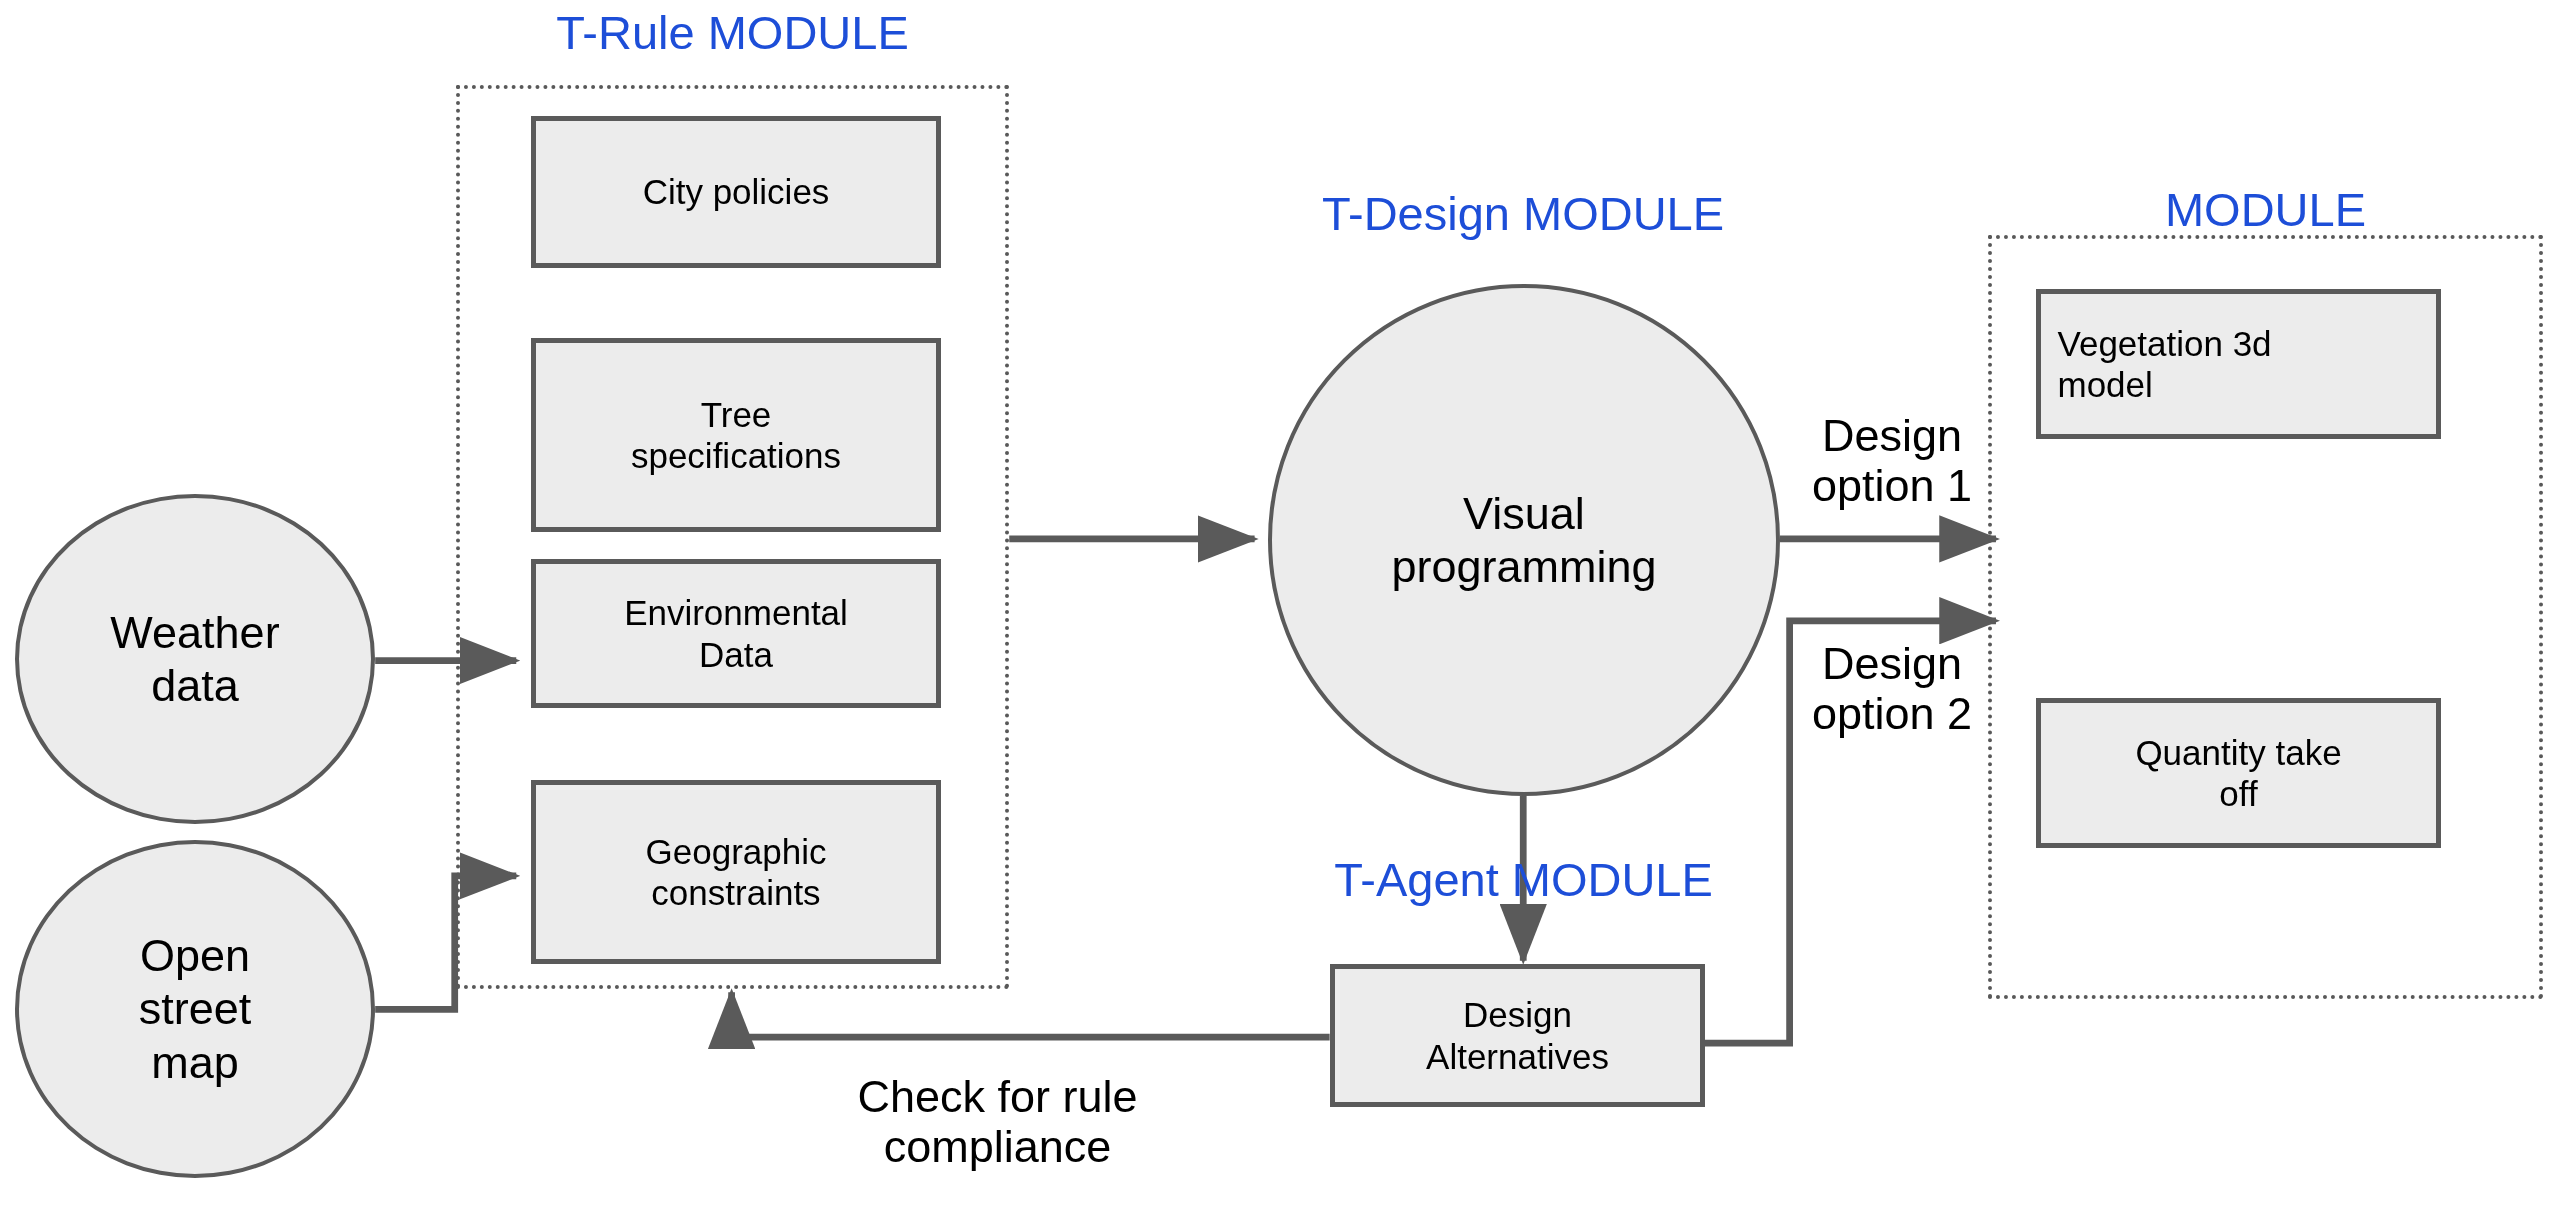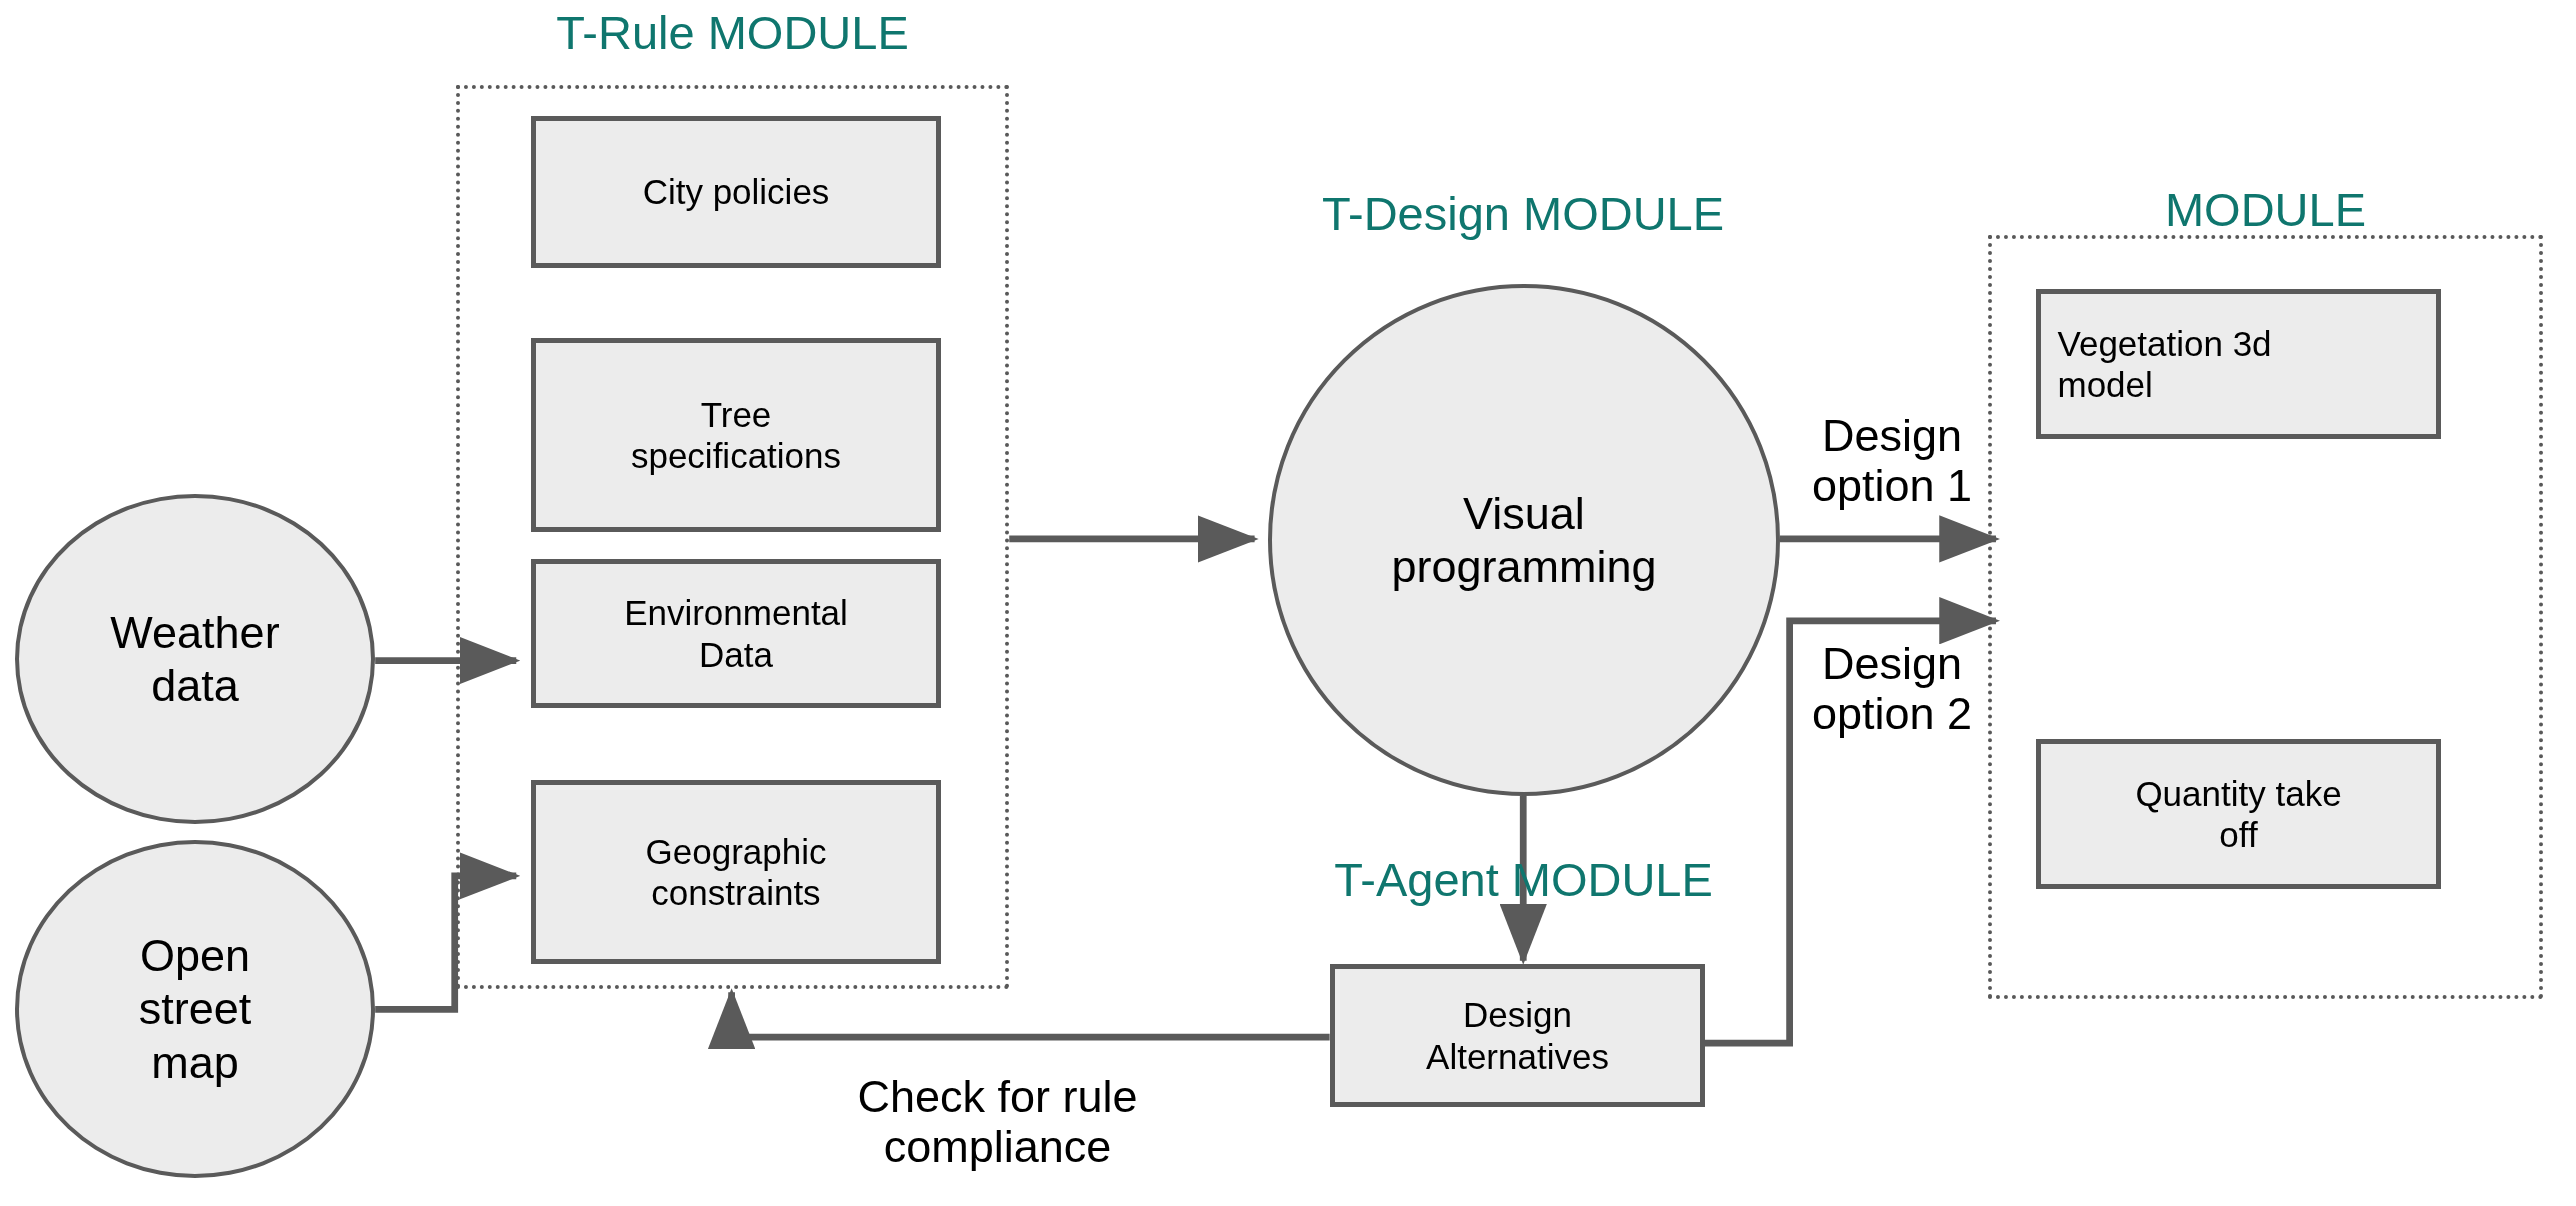--- a/index.html
+++ b/index.html
@@ -26,21 +26,21 @@
   }
   .module-frame {
     position: absolute;
     box-sizing: border-box;
     border: 4.5px dotted #595959;
     background: transparent;
   }
   .module-title {
     position: absolute;
     font-size: 47px;
-    color: #0f766e;
+    color: #1d4ed8;
     text-align: center;
     white-space: nowrap;
     line-height: 1.05;
   }
   .node-box {
     position: absolute;
     box-sizing: border-box;
     background: #ececec;
     border: 5.3px solid #5a5a5a;
     display: flex;
@@ -157,21 +157,21 @@
     <span style="white-space:pre-line;">Design
 Alternatives</span>
   </div>
 
   <div class="node-box left-align" style="left:2036px; top:289px; width:405px; height:150px;">
     <span style="white-space:pre-line;">Vegetation 3d
 model</span>
   </div>
 
 
-  <div class="node-box" style="left:2036px; top:698px; width:405px; height:150px;margin-top:41px;">
+  <div class="node-box" style="left:2036px; top:698px; width:405px; height:150px;">
     <span style="white-space:pre-line;">Quantity take
 off</span>
   </div>
 
   <div class="edge-label" style="left:1783px; top:411px; width:218px;">Design
 option 1</div>
 
   <div class="edge-label" style="left:1783px; top:639px; width:218px;">Design
 option 2</div>
 

